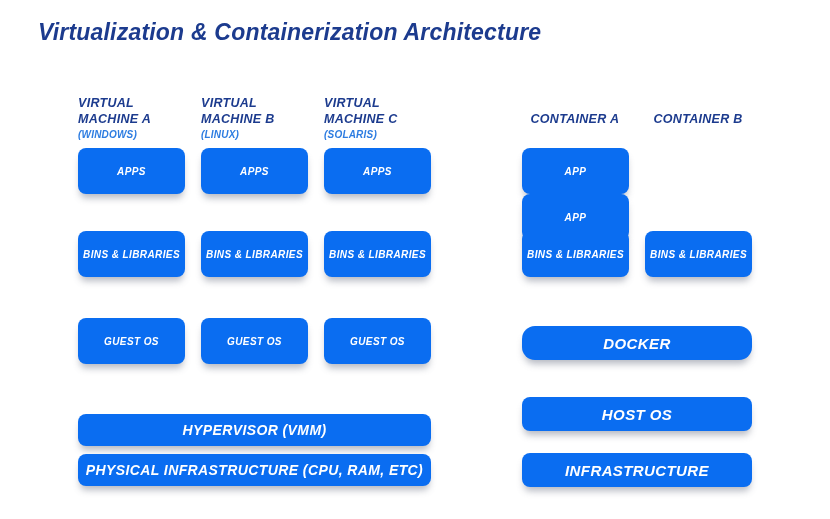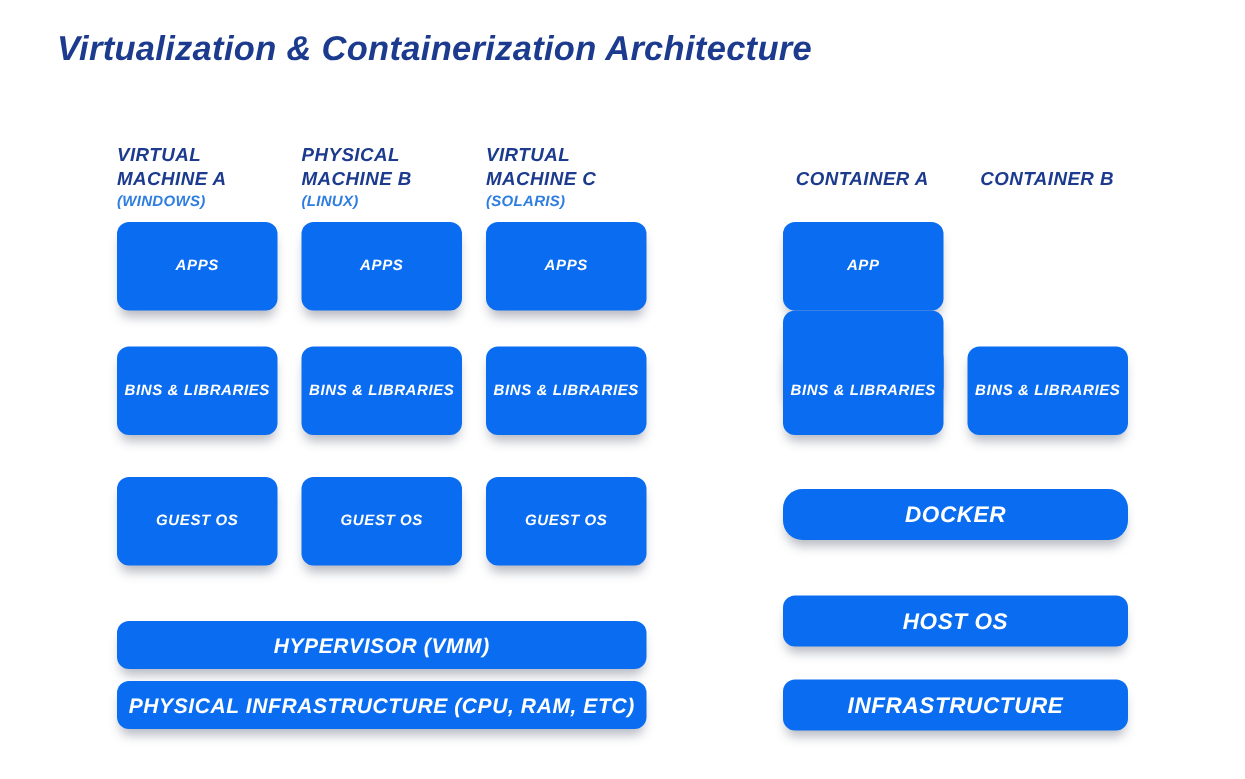--- a/index.html
+++ b/index.html
@@ -60,21 +60,21 @@
     font-weight: 800;
     display: flex;
     align-items: center;
     justify-content: center;
     text-align: center;
     border-radius: 8px;
     box-shadow: 0 6px 7px -2px rgba(95,103,122,0.45);
   }
   .box {
     width: 107px;
-    height: 59px;
+    height: 46px;
     font-size: 10px;
     letter-spacing: 0.4px;
     padding: 0 3px;
   }
   .ct-section .box { width: 107px; }
   .bar {
     position: absolute;
     left: 0; right: 0;
     height: 32px;
     font-size: 14px;
@@ -90,21 +90,21 @@
   <div class="title">Virtualization &amp; Containerization Architecture</div>
 
   <div class="section vm-section">
 
     <div class="row" style="top:0;">
       <div class="col-header vm-col">
         <div class="col-title">VIRTUAL MACHINE A</div>
         <div class="col-subtitle">(WINDOWS)</div>
       </div>
       <div class="col-header vm-col">
-        <div class="col-title">PHYSICAL MACHINE B</div>
+        <div class="col-title">VIRTUAL MACHINE B</div>
         <div class="col-subtitle">(LINUX)</div>
       </div>
       <div class="col-header vm-col">
         <div class="col-title">VIRTUAL MACHINE C</div>
         <div class="col-subtitle">(SOLARIS)</div>
       </div>
     </div>
 
     <div class="row" style="top:53px;">
       <div class="box">APPS</div>

